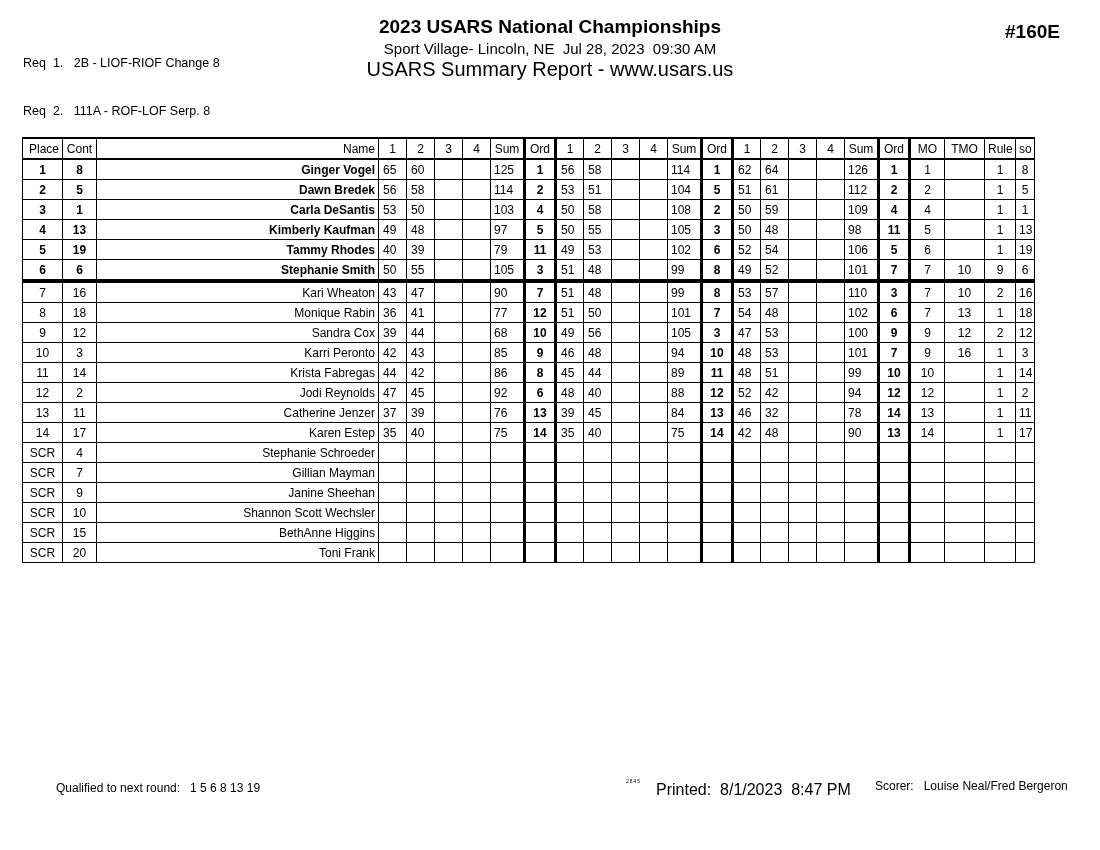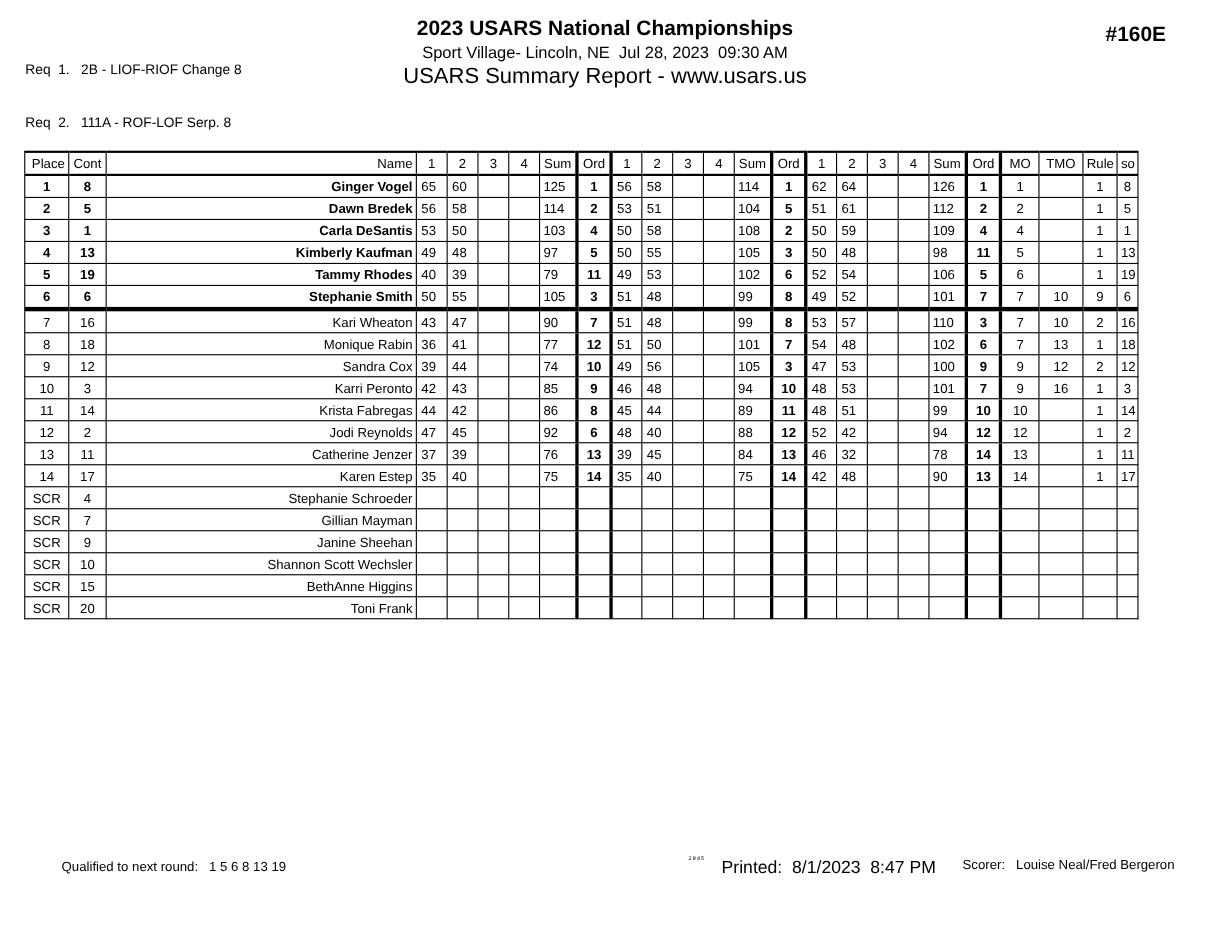--- a/index.html
+++ b/index.html
@@ -334,21 +334,21 @@
         <td class="tail">18</td>
       </tr>
       <tr>
         <td class="place">9</td>
         <td class="cont">12</td>
         <td class="name">Sandra Cox</td>
         <td class="s">39</td>
         <td class="s">44</td>
         <td class="s"></td>
         <td class="s"></td>
-        <td class="sum">74</td>
+        <td class="sum">68</td>
         <td class="ord">10</td>
         <td class="s">49</td>
         <td class="s">56</td>
         <td class="s"></td>
         <td class="s"></td>
         <td class="sum">105</td>
         <td class="ord">3</td>
         <td class="s">47</td>
         <td class="s">53</td>
         <td class="s"></td>

